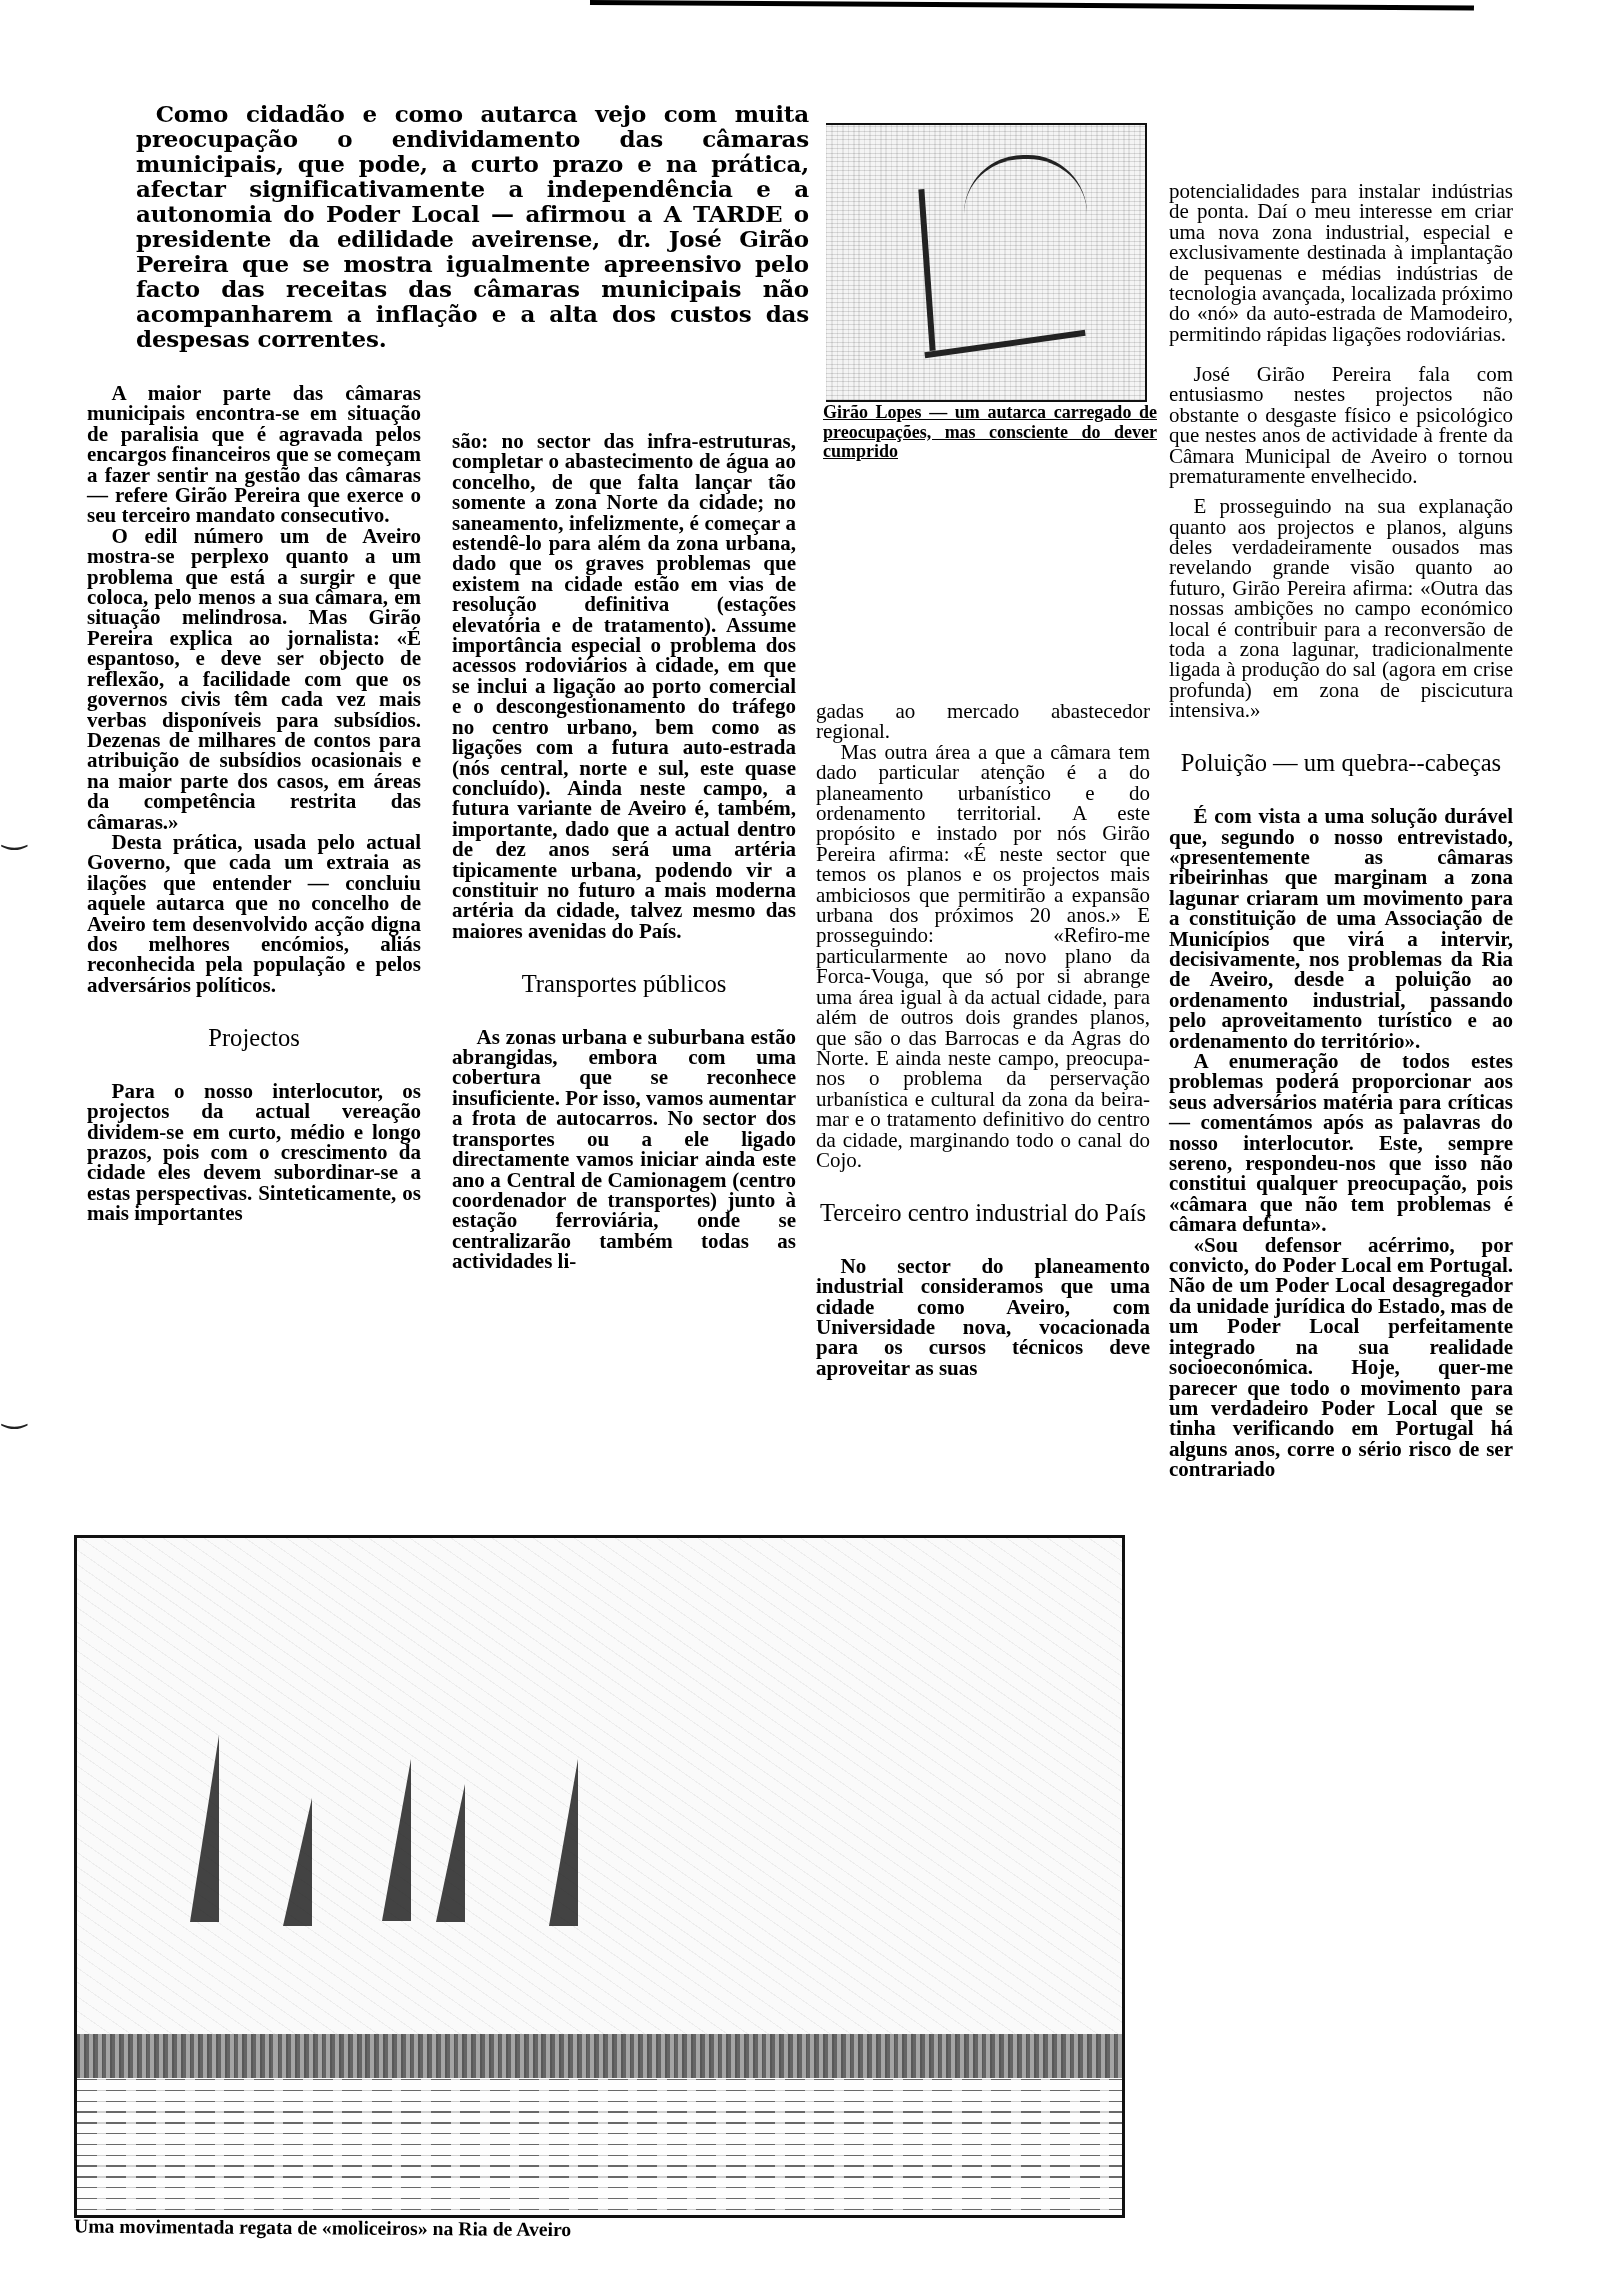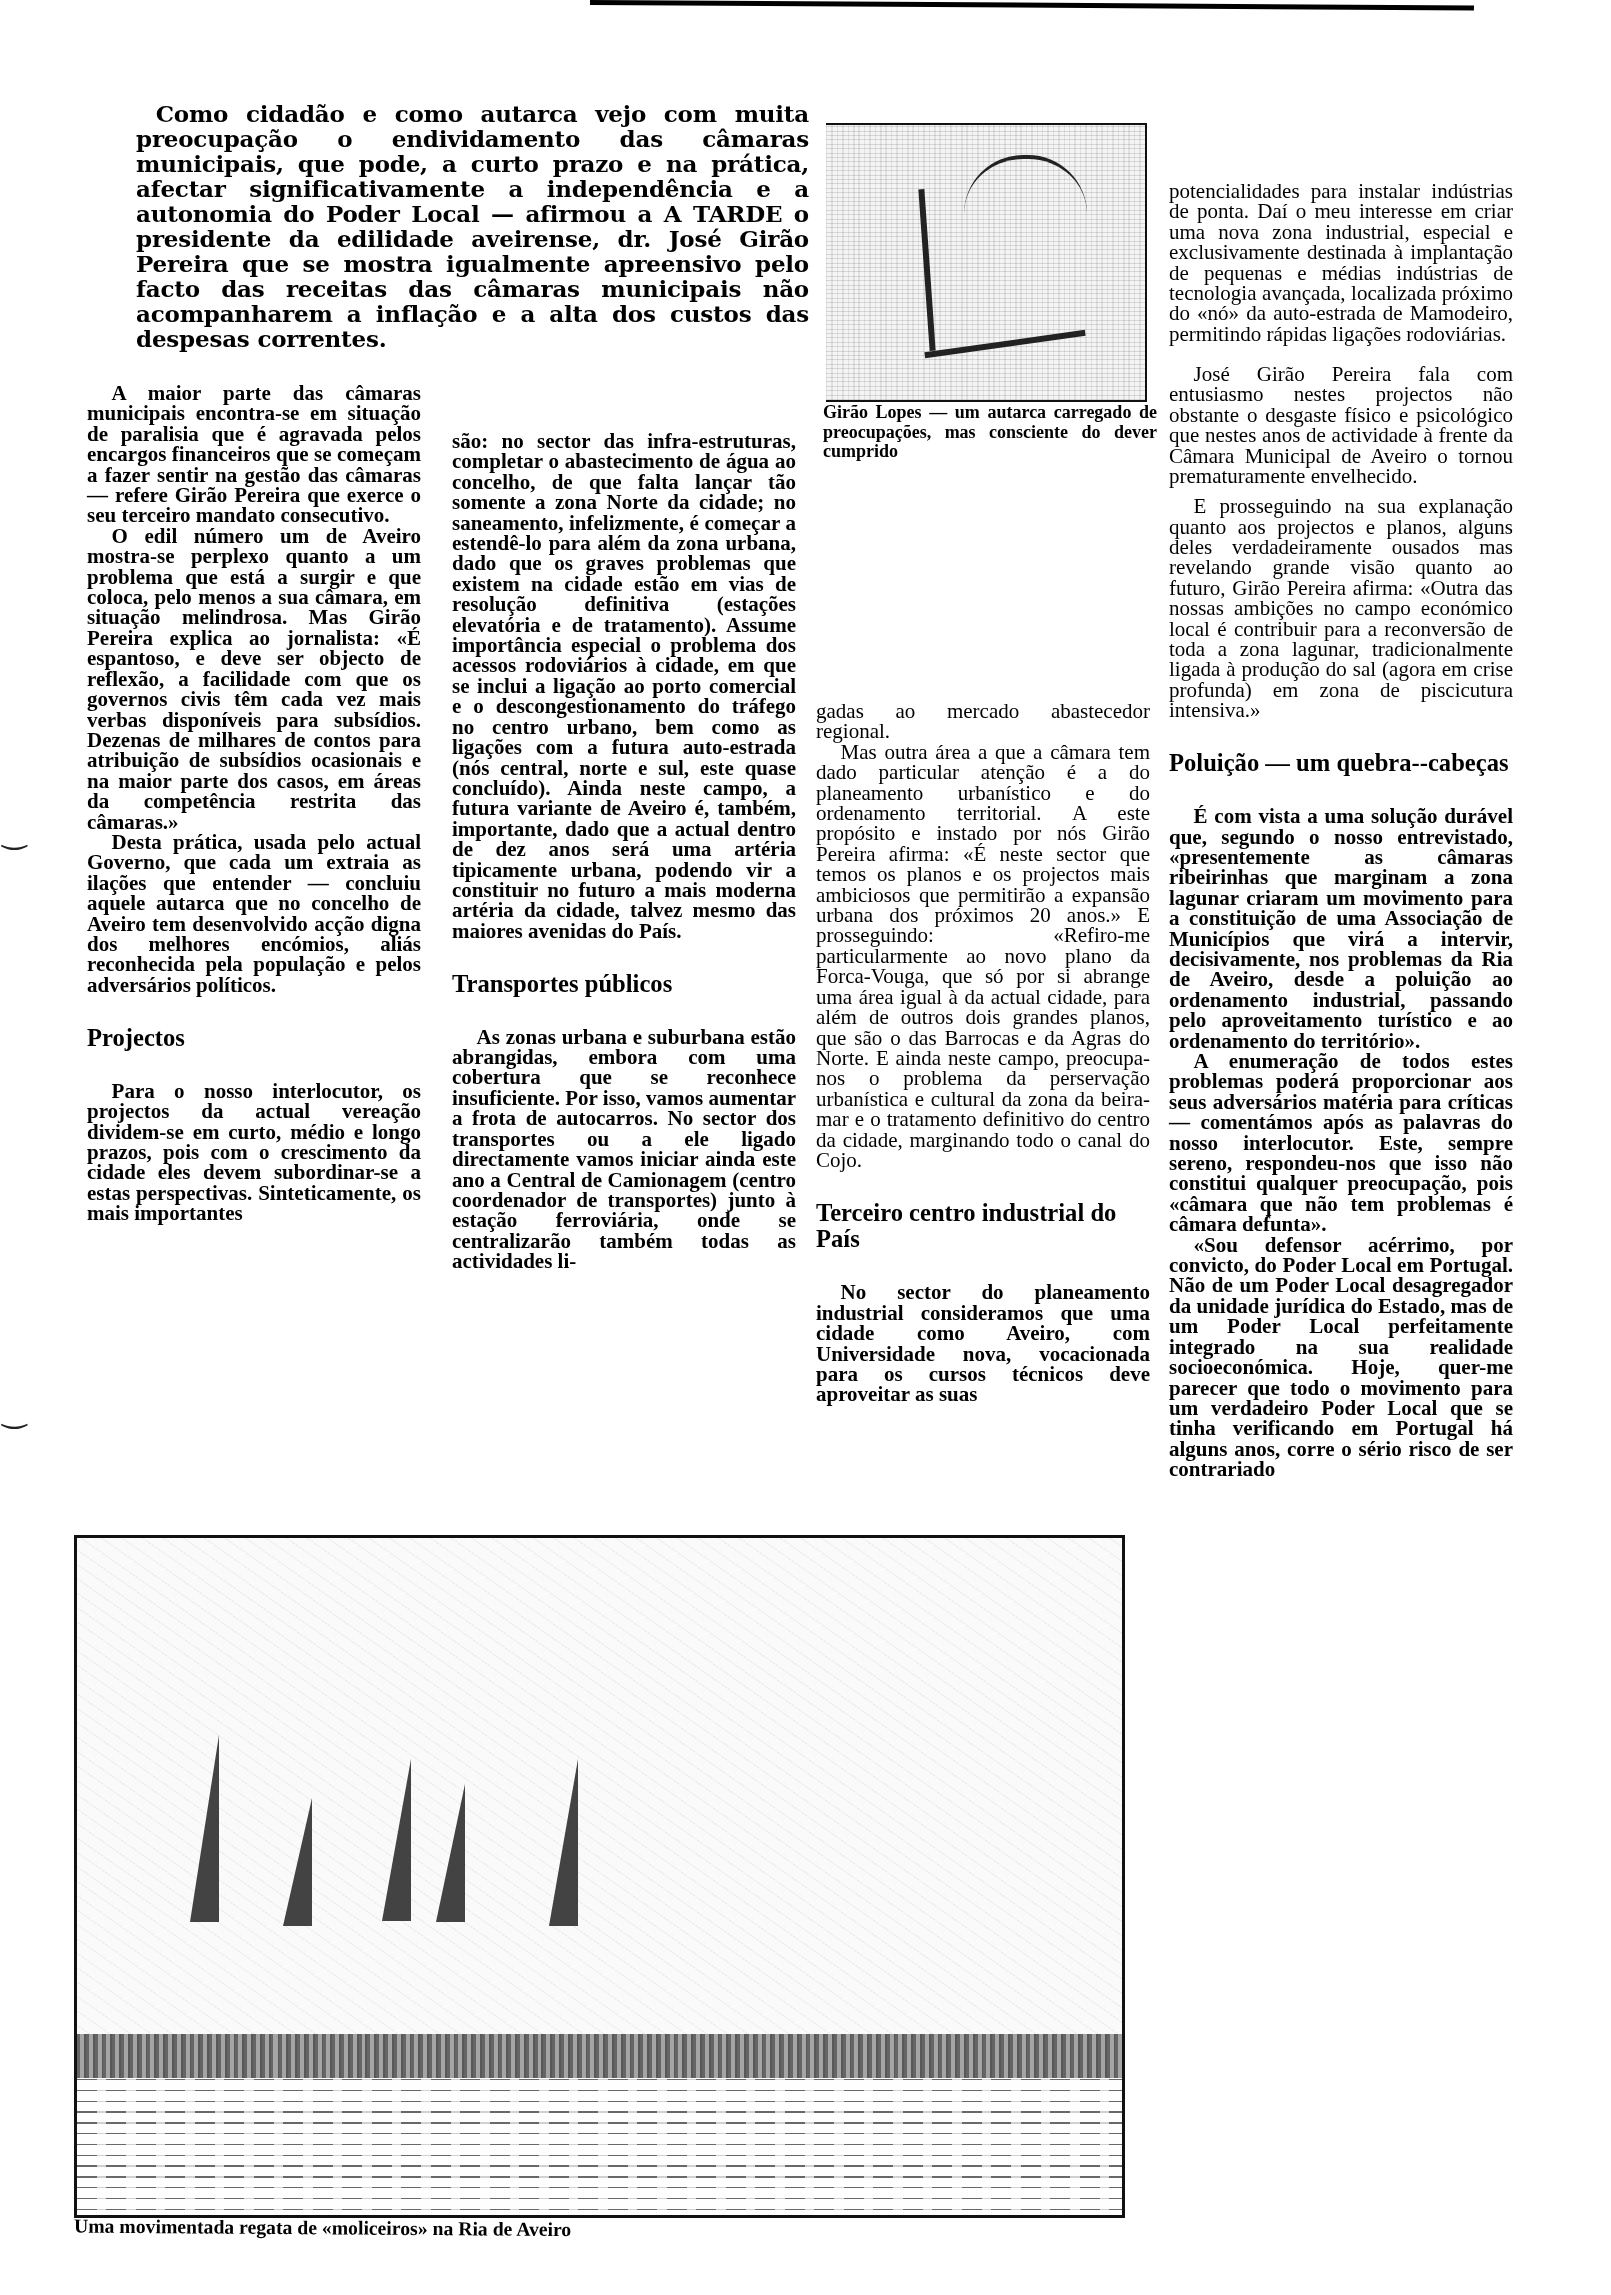--- a/index.html
+++ b/index.html
@@ -14,42 +14,42 @@
     text-align: justify; text-indent: 19.7px; font-weight: bold; letter-spacing: -0.2px;
   }
   .col {
     position: absolute; font-family: "Liberation Serif", serif;
     font-size: 21px; line-height: 20.4px; text-align: justify; font-weight: bold;
   }
   .col p { margin: 0; text-indent: 24.6px; }
   .col p.noindent { text-indent: 0; margin-top: 48px; }
   .col h3 {
     margin: 29.5px 0 29.5px 0; font-size: 24.6px; line-height: 26.5px;
-    font-family: "Liberation Serif", serif; font-weight: 700; text-align: left;
+    font-family: "Liberation Serif", serif; font-weight: 400; text-align: center;
   }
   .c1 { left: 87px; top: 383px; width: 334px; }
   .c2 { left: 452px; top: 383px; width: 344px; }
   .c3 { left: 816px; top: 653px; width: 334px; }
   .c4 { left: 1169px; top: 133px; width: 344px; }
   .c4 p.light, .c3 p.light { font-weight: normal; }
   .portrait-wrap { position: absolute; left: 816px; top: 123px; width: 339px; height: 285px; }
   .portrait-img {
     position: absolute; left: 9.8px; top: 0; width: 319px; height: 275px;
     border-right: 2.9px solid #111; border-bottom: 2.9px solid #111; border-top: 2px solid #111;
     background:
       repeating-linear-gradient(90deg, rgba(0,0,0,0.08) 0 1.5px, transparent 1.5px 5.4px),
       repeating-linear-gradient(0deg, rgba(0,0,0,0.12) 0 1px, transparent 1px 4.4px),
       #f4f4f4;
   }
   .portrait-img .head { position:absolute; left: 138px; top: 29.5px; width: 123px; height: 69px; border-top: 4.9px solid #222; border-radius: 59px 59px 0 0; }
   .portrait-img .arm { position:absolute; left: 98px; top: 64px; width: 5.9px; height: 162px; background:#222; transform: rotate(-4deg); }
   .portrait-img .hand { position:absolute; left: 98px; top: 216px; width: 162px; height: 5.9px; background:#222; transform: rotate(-8deg); }
   .portrait-caption {
     position: absolute; left: 823px; top: 403px; width: 334px;
-    font-family: "Liberation Serif", serif; font-weight: 900; font-size: 18px; line-height: 19.7px; text-align: justify;
+    font-family: "Liberation Serif", serif; font-weight: 900; font-size: 18px; line-height: 19.7px; text-align: justify; text-decoration: underline;
   }
   .regatta {
     position: absolute; left: 74px; top: 1535px; width: 1051px; height: 683px;
     border: 3.9px solid #111; box-sizing: border-box; overflow: hidden;
     background: #fafafa;
   }
   .regatta .sky { position:absolute; left:0; top:0; right:0; height: 501px;
     background: repeating-linear-gradient(35deg, transparent 0 10.8px, rgba(0,0,0,0.05) 10.8px 11.8px); }
   .regatta .shore { position:absolute; left:0; right:0; top: 496px; height: 44px;
     background: repeating-linear-gradient(90deg, #333 0 2.9px, #888 2.9px 6.9px, #222 6.9px 8.8px); opacity: .75; }

